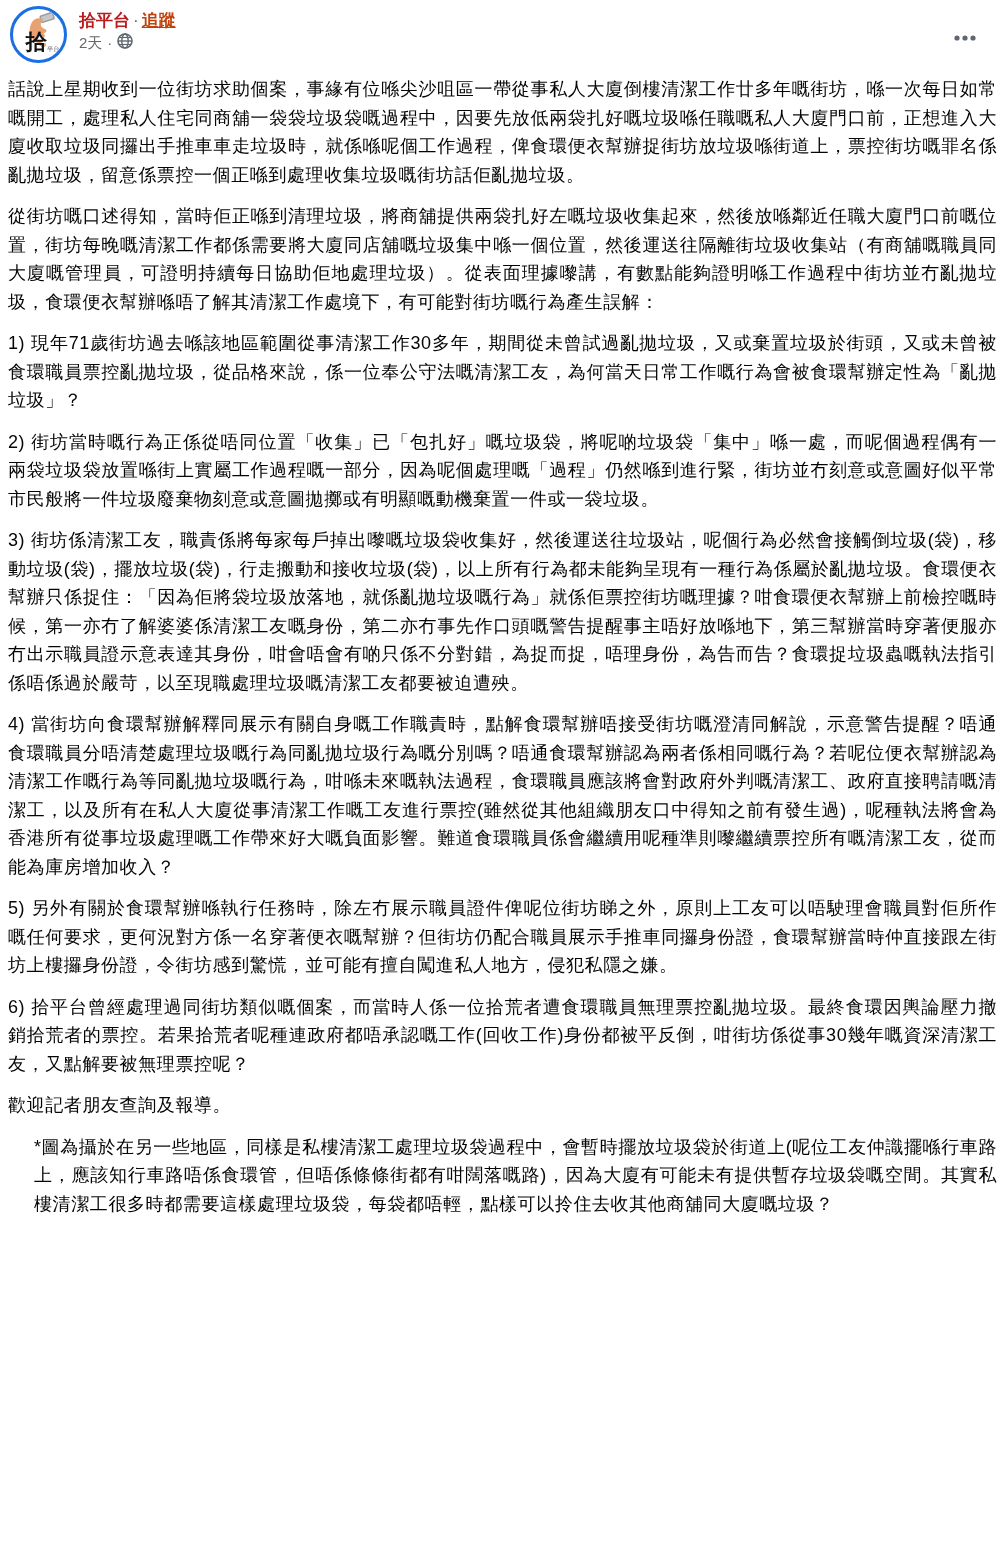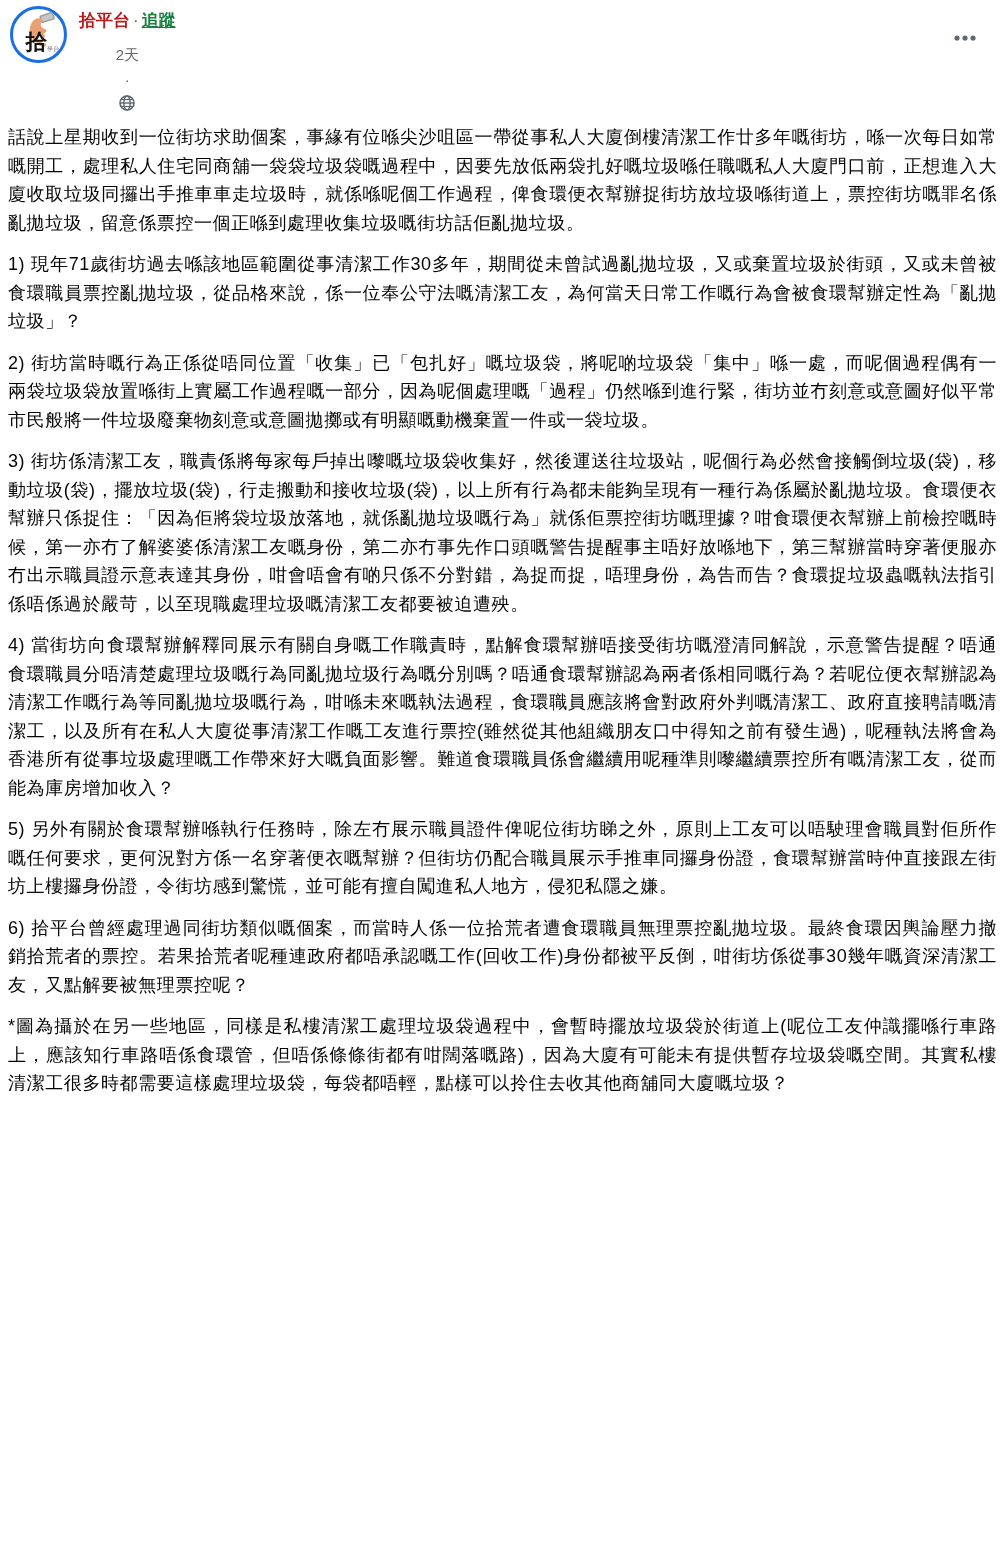--- a/index.html
+++ b/index.html
@@ -27,24 +27,24 @@
     overflow: hidden;
     flex: 0 0 auto;
     cursor: pointer;
     position: relative;
   }
   .avatar-wrap svg { display: block; width: 100%; height: 100%; }
   .header-text { margin-left: 12px; padding-top: 3px; }
   .name-row { font-size: 17px; line-height: 23px; font-weight: 700; }
   .name-row .page-name { color: #b91c1c; cursor: pointer; }
   .name-row .dot-sep { color: #65676b; font-weight: 400; padding: 0 3px; }
-  .name-row .follow-link { color: #15803d; cursor: pointer; text-decoration: underline; }
+  .name-row .follow-link { color: #c2410c; cursor: pointer; text-decoration: underline; }
   .meta-row {
-    display: flex; align-items: center; gap: 5px;
-    font-size: 15px; line-height: 20px; color: #65676b; margin-top: 13px; flex-direction: column;
+    display: flex; gap: 5px;
+    font-size: 15px; line-height: 20px; color: #65676b; margin-top: 1px;
   }
   .meta-row .ts { cursor: pointer; }
   .meta-row .meta-dot { font-size: 15px; }
   .globe { width: 16px; height: 16px; display: inline-block; }
   .more-btn {
     position: absolute; right: 22px; top: 20px;
     width: 36px; height: 36px;
     display: flex; align-items: center; justify-content: center;
     border-radius: 50%; cursor: pointer;
   }
@@ -53,21 +53,21 @@
   .post-body { padding: 6px 8px 10px 8px; }
   .post-body p {
     margin: 0 0 13px 0;
     font-size: 18px;
     line-height: 28.5px;
     letter-spacing: 0.6px;
     text-align: justify;
     word-break: break-all;
     color: #050505;
   }
-  .post-body p:last-child { margin-bottom: 0; }
+  .post-body p:last-child { margin-bottom: 0; margin-left: 26px; }
 </style>
 </head>
 <body>
 
 <div class="post-card">
 
   <div class="post-header">
 
     <div class="avatar-wrap">
       <svg viewBox="0 0 57 57">
@@ -107,22 +107,24 @@
       <svg width="24" height="24" viewBox="0 0 24 24">
         <circle cx="4" cy="12" r="2.6" fill="#606770"></circle>
         <circle cx="12" cy="12" r="2.6" fill="#606770"></circle>
         <circle cx="20" cy="12" r="2.6" fill="#606770"></circle>
       </svg>
     </div>
   </div>
 
   <div class="post-body">
     <p>話說上星期收到一位街坊求助個案，事緣有位喺尖沙咀區一帶從事私人大廈倒樓清潔工作廿多年嘅街坊，喺一次每日如常嘅開工，處理私人住宅同商舖一袋袋垃圾袋嘅過程中，因要先放低兩袋扎好嘅垃圾喺任職嘅私人大廈門口前，正想進入大廈收取垃圾同攞出手推車車走垃圾時，就係喺呢個工作過程，俾食環便衣幫辦捉街坊放垃圾喺街道上，票控街坊嘅罪名係亂拋垃圾，留意係票控一個正喺到處理收集垃圾嘅街坊話佢亂拋垃圾。</p>
+    <p>從街坊嘅口述得知，當時佢正喺到清理垃圾，將商舖提供兩袋扎好左嘅垃圾收集起來，然後放喺鄰近任職大廈門口前嘅位置，街坊每晚嘅清潔工作都係需要將大廈同店舖嘅垃圾集中喺一個位置，然後運送往隔離街垃圾收集站（有商舖嘅職員同大廈嘅管理員，可證明持續每日協助佢地處理垃圾）。從表面理據嚟講，有數點能夠證明喺工作過程中街坊並冇亂拋垃圾，食環便衣幫辦喺唔了解其清潔工作處境下，有可能對街坊嘅行為產生誤解：</p>
     <p>1) 現年71歲街坊過去喺該地區範圍從事清潔工作30多年，期間從未曾試過亂拋垃圾，又或棄置垃圾於街頭，又或未曾被食環職員票控亂拋垃圾，從品格來說，係一位奉公守法嘅清潔工友，為何當天日常工作嘅行為會被食環幫辦定性為「亂拋垃圾」？</p>
     <p>2) 街坊當時嘅行為正係從唔同位置「收集」已「包扎好」嘅垃圾袋，將呢啲垃圾袋「集中」喺一處，而呢個過程偶有一兩袋垃圾袋放置喺街上實屬工作過程嘅一部分，因為呢個處理嘅「過程」仍然喺到進行緊，街坊並冇刻意或意圖好似平常市民般將一件垃圾廢棄物刻意或意圖拋擲或有明顯嘅動機棄置一件或一袋垃圾。</p>
     <p>3) 街坊係清潔工友，職責係將每家每戶掉出嚟嘅垃圾袋收集好，然後運送往垃圾站，呢個行為必然會接觸倒垃圾(袋)，移動垃圾(袋)，擺放垃圾(袋)，行走搬動和接收垃圾(袋)，以上所有行為都未能夠呈現有一種行為係屬於亂拋垃圾。食環便衣幫辦只係捉住：「因為佢將袋垃圾放落地，就係亂拋垃圾嘅行為」就係佢票控街坊嘅理據？咁食環便衣幫辦上前檢控嘅時候，第一亦冇了解婆婆係清潔工友嘅身份，第二亦冇事先作口頭嘅警告提醒事主唔好放喺地下，第三幫辦當時穿著便服亦冇出示職員證示意表達其身份，咁會唔會有啲只係不分對錯，為捉而捉，唔理身份，為告而告？食環捉垃圾蟲嘅執法指引係唔係過於嚴苛，以至現職處理垃圾嘅清潔工友都要被迫遭殃。</p>
     <p>4) 當街坊向食環幫辦解釋同展示有關自身嘅工作職責時，點解食環幫辦唔接受街坊嘅澄清同解說，示意警告提醒？唔通食環職員分唔清楚處理垃圾嘅行為同亂拋垃圾行為嘅分別嗎？唔通食環幫辦認為兩者係相同嘅行為？若呢位便衣幫辦認為清潔工作嘅行為等同亂拋垃圾嘅行為，咁喺未來嘅執法過程，食環職員應該將會對政府外判嘅清潔工、政府直接聘請嘅清潔工，以及所有在私人大廈從事清潔工作嘅工友進行票控(雖然從其他組織朋友口中得知之前有發生過)，呢種執法將會為香港所有從事垃圾處理嘅工作帶來好大嘅負面影響。難道食環職員係會繼續用呢種準則嚟繼續票控所有嘅清潔工友，從而能為庫房增加收入？</p>
     <p>5) 另外有關於食環幫辦喺執行任務時，除左冇展示職員證件俾呢位街坊睇之外，原則上工友可以唔駛理會職員對佢所作嘅任何要求，更何況對方係一名穿著便衣嘅幫辦？但街坊仍配合職員展示手推車同攞身份證，食環幫辦當時仲直接跟左街坊上樓攞身份證，令街坊感到驚慌，並可能有擅自闖進私人地方，侵犯私隱之嫌。</p>
     <p>6) 拾平台曾經處理過同街坊類似嘅個案，而當時人係一位拾荒者遭食環職員無理票控亂拋垃圾。最終食環因輿論壓力撤銷拾荒者的票控。若果拾荒者呢種連政府都唔承認嘅工作(回收工作)身份都被平反倒，咁街坊係從事30幾年嘅資深清潔工友，又點解要被無理票控呢？</p>
+    <p>歡迎記者朋友查詢及報導。</p>
     <p>*圖為攝於在另一些地區，同樣是私樓清潔工處理垃圾袋過程中，會暫時擺放垃圾袋於街道上(呢位工友仲識擺喺行車路上，應該知行車路唔係食環管，但唔係條條街都有咁闊落嘅路)，因為大廈有可能未有提供暫存垃圾袋嘅空間。其實私樓清潔工很多時都需要這樣處理垃圾袋，每袋都唔輕，點樣可以拎住去收其他商舖同大廈嘅垃圾？</p>
   </div>
 
 </div>
 
 </body></html>

